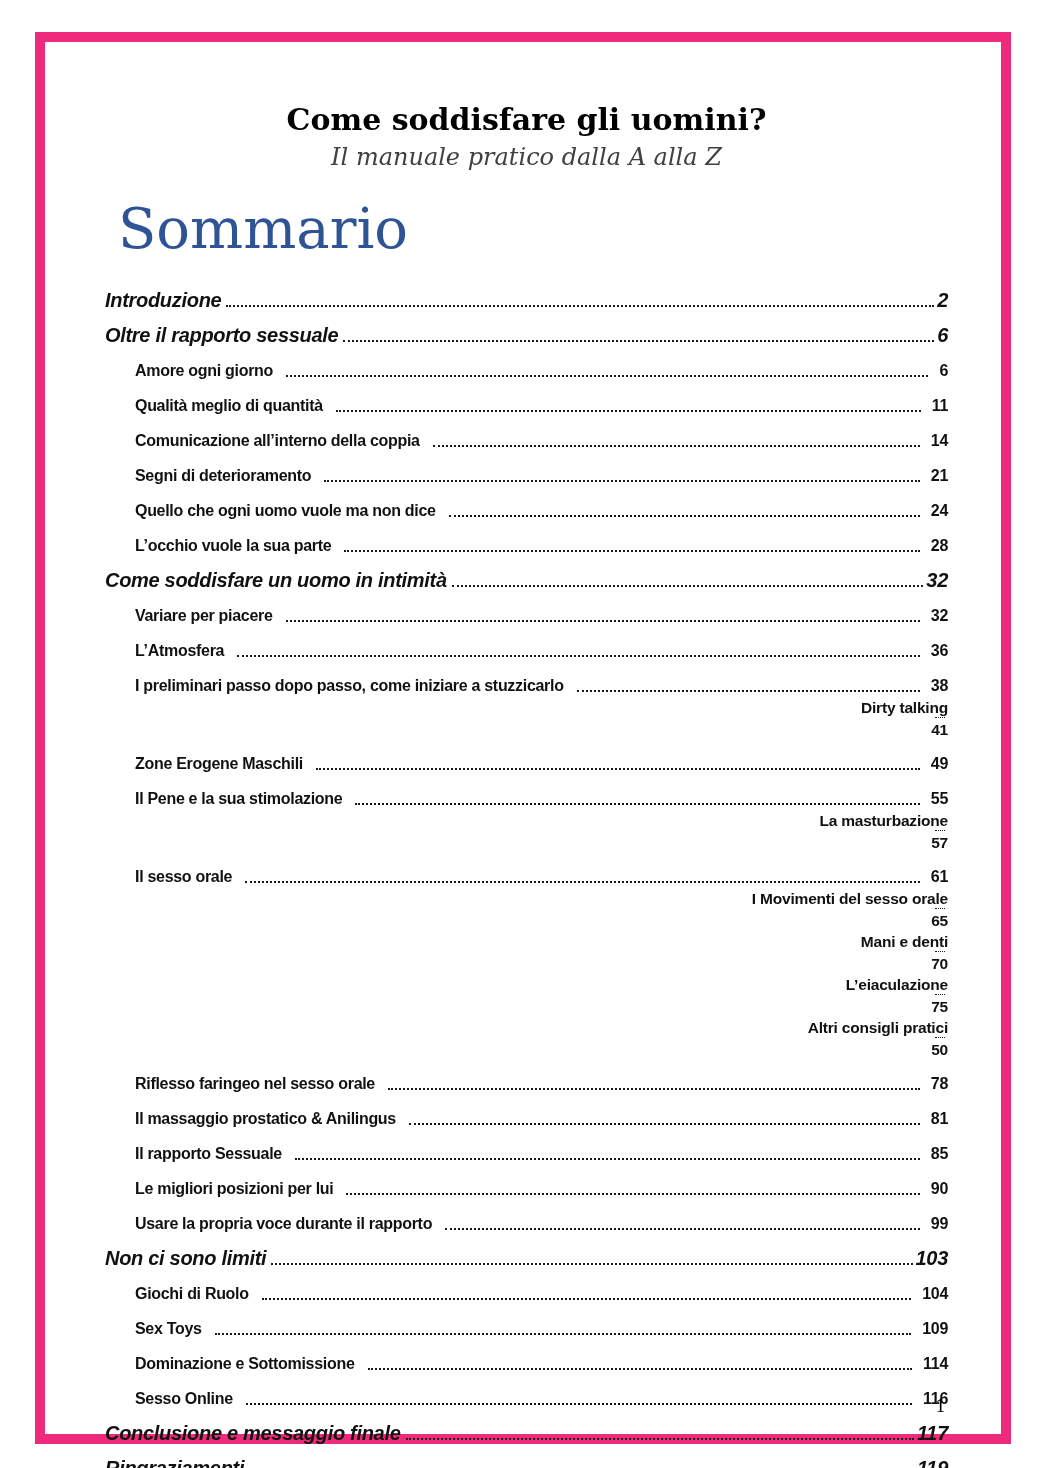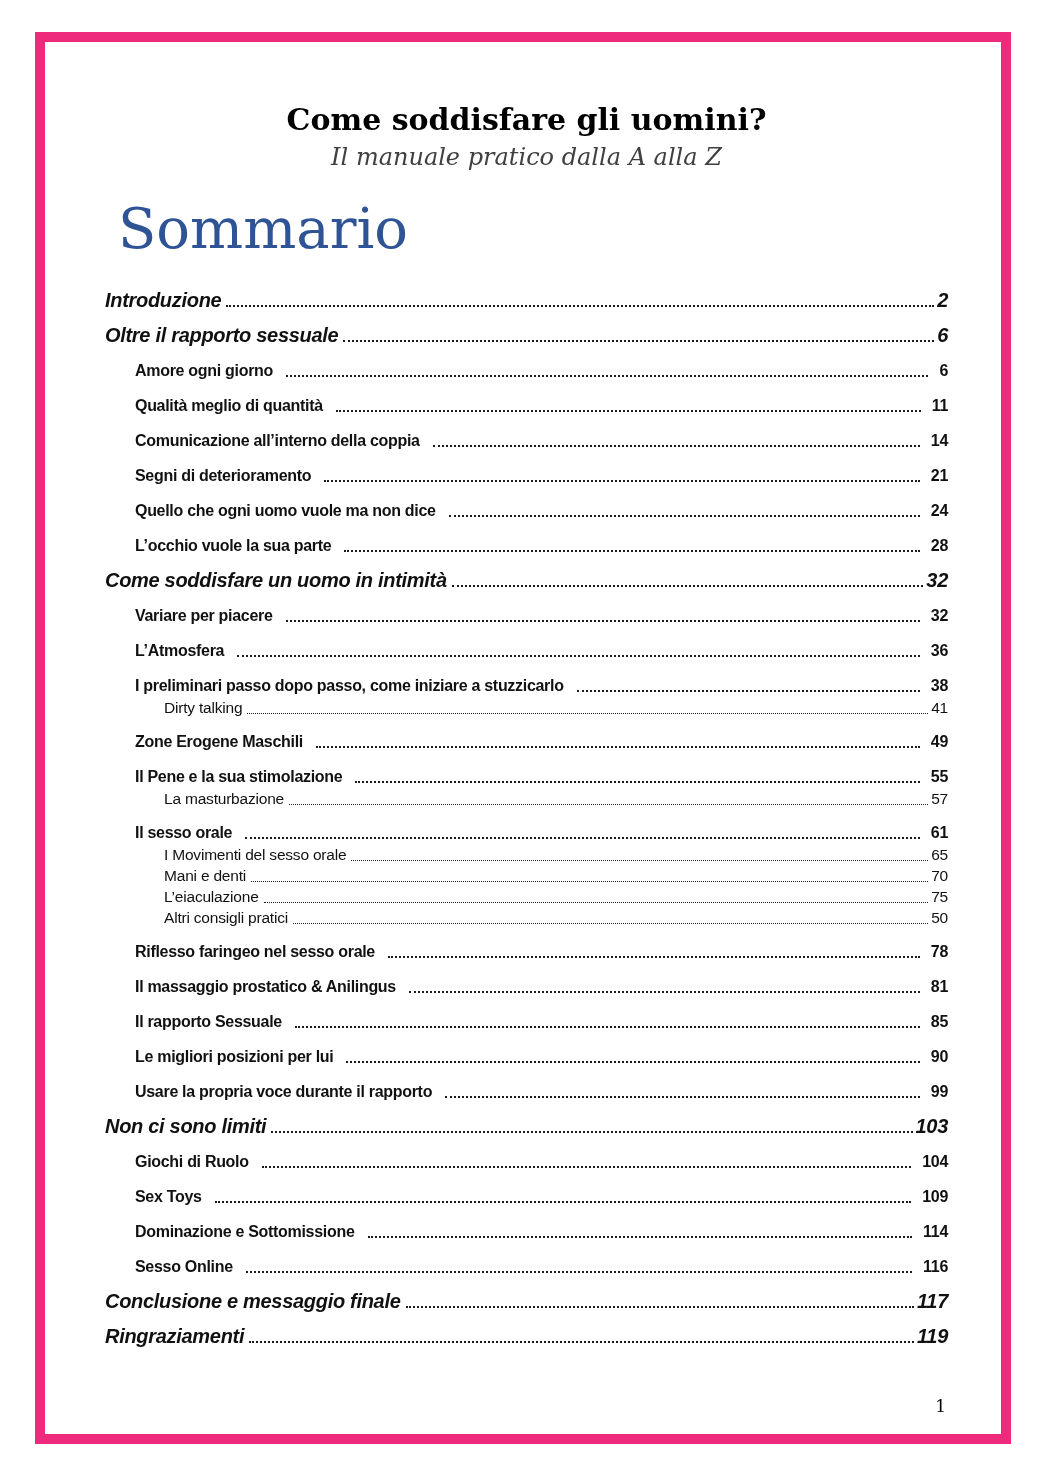--- a/index.html
+++ b/index.html
@@ -83,26 +83,27 @@
   }
   .lvl2 {
     font-weight: bold;
     font-size: 16px;
     line-height: 21px;
     margin-top: 14px;
     margin-left: 30px;
     gap: 8px;
   }
   .lvl3 {
-    font-weight: normal;
+    font-weight: bold;
     font-size: 15.5px;
     line-height: 18px;
     margin-top: 3px;
     margin-left: 59px;
     letter-spacing: -0.2px;
+    flex-direction: column;
   }
   .lvl3 .dots {
     border-bottom-width: 1px;
     margin-bottom: 3px;
   }
   .footer-page-number {
     position: absolute;
     right: 100px;
     bottom: 52px;
     font-family: "DejaVu Serif", serif;

